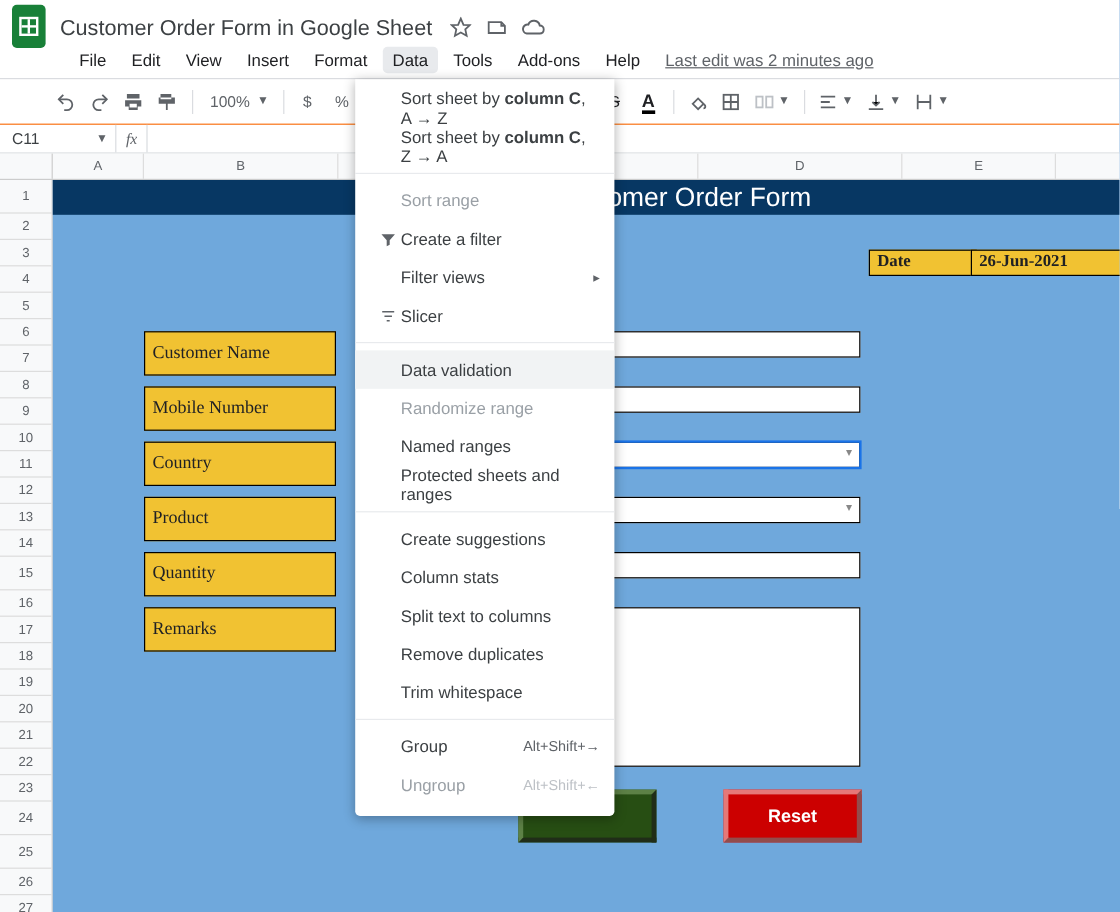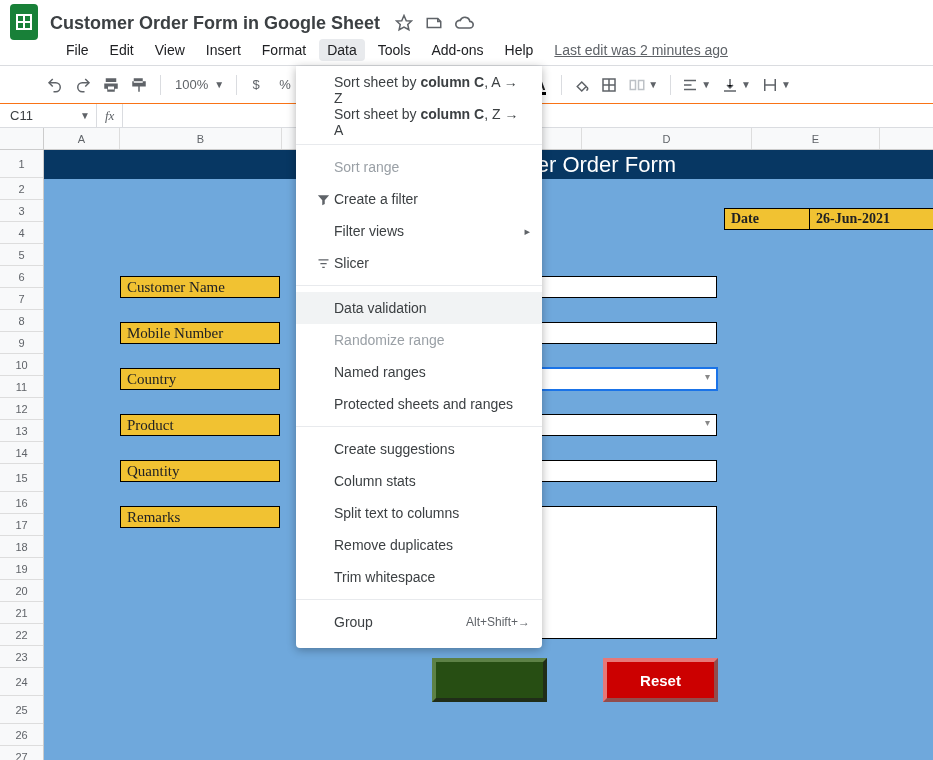--- a/index.html
+++ b/index.html
@@ -4,21 +4,21 @@
 <style>
   * { box-sizing: border-box; margin: 0; padding: 0; font-family: Arial, "Google Sans", sans-serif; }
   body { background: #fff; width: 933px; height: 760px; overflow: hidden; position: relative; color: #202124; }
 
   
   .title-bar { display: flex; align-items: center; padding: 8px 10px 0 10px; height: 38px; }
   .sheets-logo { width: 28px; height: 36px; background: #188038; border-radius: 4px; position: relative; margin-right: 12px; margin-top: -2px; display:flex; align-items:center; justify-content:center; }
   .sheets-logo-inner { width: 16px; height: 16px; border: 2px solid #fff; position: relative; }
   .sheets-logo-inner::before { content:""; position:absolute; left:0; right:0; top:50%; height:2px; background:#fff; transform:translateY(-1px);}
   .sheets-logo-inner::after { content:""; position:absolute; top:0; bottom:0; left:50%; width:2px; background:#fff; transform:translateX(-1px);}
-  .doc-title { font-size: 18px; color:#3c4043; font-weight: 700; margin-right: 14px; }
+  .doc-title { font-size: 18px; color:#3c4043; font-weight: 400; margin-right: 14px; }
   .title-icon { width: 20px; height:20px; display:inline-flex; align-items:center; justify-content:center; color:#5f6368; margin-right:10px; cursor:pointer; }
 
   
   .menu-bar { display:flex; align-items:center; padding: 2px 10px 6px 58px; height: 28px; border-bottom: 1px solid #dadce0; }
   .menu-item { font-size: 14px; color:#202124; padding: 3px 8px; margin-right: 5px; border-radius:4px; cursor:pointer; }
   .menu-item.open { background:#e8eaed; }
   .last-edit { font-size: 14px; color:#5f6368; text-decoration: underline; margin-left: 8px; cursor:pointer; }
 
   
   .toolbar { display:flex; align-items:center; height:38px; padding: 0 10px 0 42px; border-bottom:1px solid #f97316; font-size:13px; color:#5f6368;}
@@ -45,32 +45,32 @@
   .ch.A{width:76px;} .ch.B{width:162px;} .ch.C{width:300px;} .ch.D{width:170px;} .ch.E{width:128px;}
   .body-row { position:relative; display:flex; }
   .row-headers { width:44px; background:#f8f9fa; border-right:1px solid #ccc; }
   .rh { height:22px; display:flex; align-items:center; justify-content:center; font-size:11px; color:#5f6368; border-bottom:1px solid #ddd;}
   .rh.tall { height:28px; }
   .sheet-area { position:relative; width:889px; height:614px; background:#6fa8dc; }
   .title-band { position:absolute; left:0; top:0; right:0; height:29px; background:#073763; color:#fff; font-family: Georgia, 'Times New Roman', serif; font-size:22px; display:flex; align-items:center; justify-content:center;}
   .date-lbl { position:absolute; top:58px; width:90px; height:22px; background:#f1c232; border:1px solid #000; font-family: Georgia, serif; font-weight:700; display:flex; align-items:center; padding-left:6px; font-size:14px;}
   .date-lbl.l1 { left:680px; }
   .date-lbl.l2 { left:765px; width:129px; font-weight:700;}
-  .field-label { position:absolute; width:160px; height:22px; background:#f1c232; border:1px solid #000; font-family: Georgia, serif; font-size:15px; display:flex; align-items:center; padding-left:6px; left:76px;}
+  .field-label { position:absolute; width:160px; height:37px; background:#f1c232; border:1px solid #000; font-family: Georgia, serif; font-size:15px; display:flex; align-items:center; padding-left:6px; left:76px;}
   .field-input { position:absolute; left:270px; width:403px; height:22px; background:#fff; border:1px solid #000; }
   .field-input.dd { }
   .field-input.dd::after { content:"▾"; position:absolute; right:6px; top:2px; font-size:10px; color:#888;}
   .remarks-box { position:absolute; left:270px; width:403px; height:133px; background:#fff; border:1px solid #000;}
   .sel-cell { position:absolute; border:2px solid #1a73e8; }
   .btn3d { position:absolute; width:115px; height:44px; display:flex; align-items:center; justify-content:center; font-weight:700; color:#fff; font-size:15px; cursor:pointer;}
   .btn-green { background:#274e13; border:4px outset #5d8146; left:388px; top:508px;}
   .btn-red { background:#cc0000; border:4px outset #e67878; left:559px; top:508px;}
 
   
-  .dd-menu { position:absolute; left:296px; top:66px; width:246px; background:#fff; box-shadow: 0 2px 10px rgba(0,0,0,.3); border-radius: 0 0 4px 4px; padding: 8px 0 10px 0; font-size:14px; color:#3c4043; z-index:50;}
+  .dd-menu { position:absolute; left:296px; top:66px; width:216px; background:#fff; box-shadow: 0 2px 10px rgba(0,0,0,.3); border-radius: 0 0 4px 4px; padding: 8px 0 10px 0; font-size:14px; color:#3c4043; z-index:50;}
   .dd-item { display:flex; align-items:center; height:32px; padding: 0 16px 0 16px; cursor:pointer; position:relative;}
   .dd-item.hover { background:#f1f3f4;}
   .dd-item.disabled { color:#9aa0a6; cursor:default;}
   .dd-icon { width:22px; display:inline-flex; align-items:center; justify-content:center; margin-right:0px; color:#5f6368; font-size:14px;}
   .dd-item .label { margin-left: 0px; }
   .dd-item.indent .label { margin-left: 22px; }
   .dd-sep { height:1px; background:#e8eaed; margin:6px 0;}
   .dd-sub { position:absolute; right:12px; color:#5f6368; font-size:11px;}
   .dd-kb { position:absolute; right:12px; color:#5f6368; font-size:12px;}
   .dd-kb.disabled{color:#bdc1c6;}
@@ -359,13 +359,17 @@
       <span class="label">Remove duplicates</span>
     </div>
   <div class="dd-item indent">
       <span class="label">Trim whitespace</span>
     </div>
   <div class="dd-sep"></div>
   <div class="dd-item indent">
       <span class="label">Group</span>
       <span class="dd-kb">Alt+Shift+→</span>
     </div>
+  <div class="dd-item disabled indent">
+      <span class="label">Ungroup</span>
+      <span class="dd-kb disabled">Alt+Shift+←</span>
+    </div>
 </div>
 
 </body></html>

